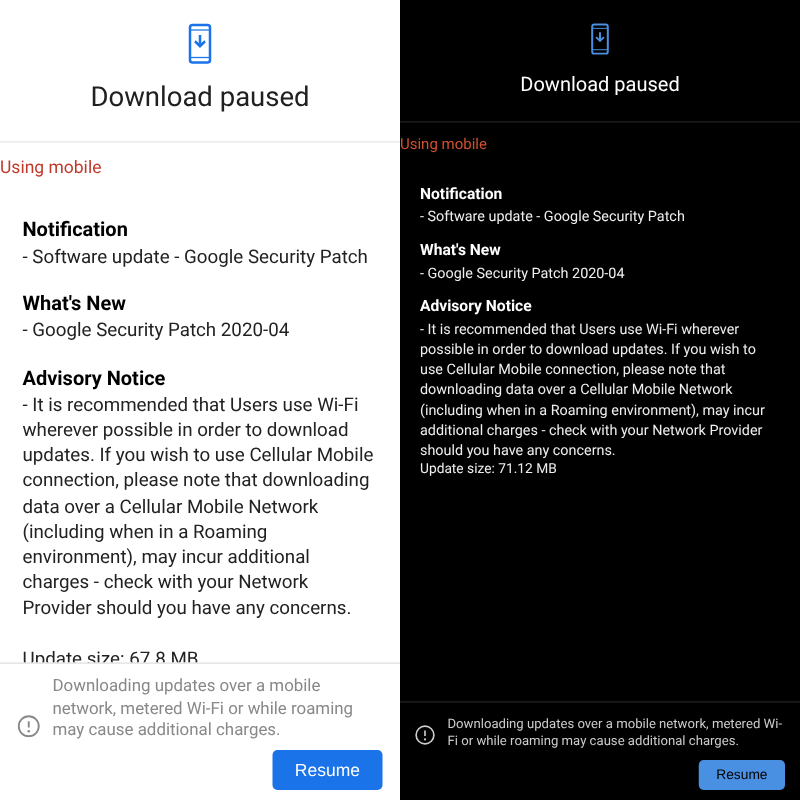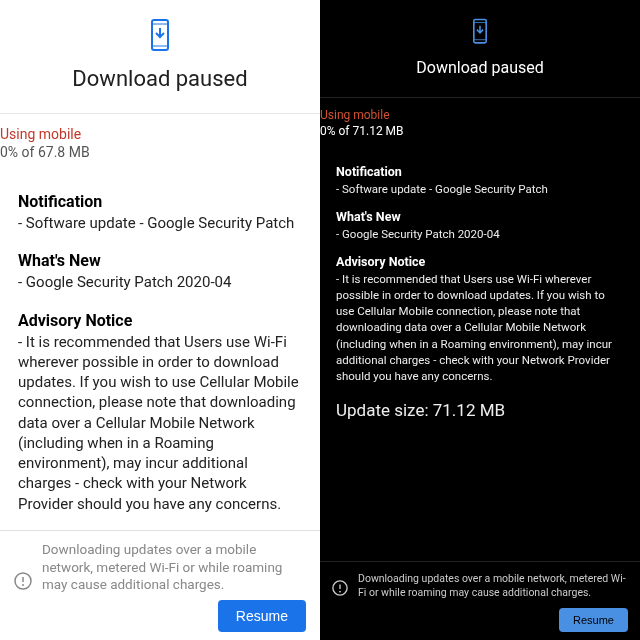--- a/index.html
+++ b/index.html
@@ -36,21 +36,21 @@
 
     .content-light { padding: 0 18px; flex: 1; overflow: hidden; }
     .content-dark { padding: 0 16px; flex: 1; overflow: hidden; }
 
     .section-h-light { font-weight: 700; font-size: 16px; margin-top: 18px; margin-bottom: 2px; }
     .section-h-dark { font-weight: 700; font-size: 12.5px; margin-top: 12px; margin-bottom: 2px; }
     .section-p-light { font-size: 15px; line-height: 1.35; color: #222; }
     .section-p-dark { font-size: 11.5px; line-height: 1.4; color: #eee; }
 
     .update-size-light { font-size: 15px; margin-top: 22px; color: #222; }
-    .update-size-dark { font-size: 17px; margin-top: 16px; color: #eee; }
+    .update-size-dark { font-size: 11px; margin-top: 0; color: #eee; }
 
     .footer-light {
       border-top: 1px solid #e0e0e0;
       padding: 10px 14px 8px 14px;
       position: absolute;
       bottom: 0; left: 0; right: 0;
       background: #fff;
     }
     .footer-dark {
       border-top: 1px solid #222;
@@ -92,21 +92,20 @@
         <rect x="6" y="2" width="16" height="30" rx="2" fill="none" stroke="#1a73e8" stroke-width="2"></rect>
         <rect x="6" y="6" width="16" height="22" fill="none" stroke="#1a73e8" stroke-width="1"></rect>
         <path d="M14 10 v8 M10 15 l4 4 l4 -4" fill="none" stroke="#1a73e8" stroke-width="2"></path>
       </svg>
     </span>
     <div class="title-light">Download paused</div>
   </div>
   <hr class="divider-light">
   <div class="status">
     <div class="using-mobile-light">Using mobile</div>
-    <div class="progress-light">0% of 67.8 MB</div>
   </div>
   <div class="content-light">
     <div class="section-h-light">Notification</div>
     <div class="section-p-light">- Software update - Google Security Patch</div>
 
     <div class="section-h-light">What's New</div>
     <div class="section-p-light">- Google Security Patch 2020-04</div>
 
     <div class="section-h-light">Advisory Notice</div>
     <div class="section-p-light">- It is recommended that Users use Wi-Fi wherever possible in order to download updates. If you wish to use Cellular Mobile connection, please note that downloading data over a Cellular Mobile Network (including when in a Roaming environment), may incur additional charges - check with your Network Provider should you have any concerns.</div>
@@ -136,21 +135,20 @@
         <rect x="6" y="2" width="16" height="30" rx="2" fill="none" stroke="#4a90e2" stroke-width="2"></rect>
         <rect x="6" y="6" width="16" height="22" fill="none" stroke="#4a90e2" stroke-width="1"></rect>
         <path d="M14 10 v8 M10 15 l4 4 l4 -4" fill="none" stroke="#4a90e2" stroke-width="2"></path>
       </svg>
     </span>
     <div class="title-dark">Download paused</div>
   </div>
   <hr class="divider-dark">
   <div class="status">
     <div class="using-mobile-dark">Using mobile</div>
-    <div class="progress-dark">0% of 71.12 MB</div>
   </div>
   <div class="content-dark">
     <div class="section-h-dark">Notification</div>
     <div class="section-p-dark">- Software update - Google Security Patch</div>
 
     <div class="section-h-dark">What's New</div>
     <div class="section-p-dark">- Google Security Patch 2020-04</div>
 
     <div class="section-h-dark">Advisory Notice</div>
     <div class="section-p-dark">- It is recommended that Users use Wi-Fi wherever possible in order to download updates. If you wish to use Cellular Mobile connection, please note that downloading data over a Cellular Mobile Network (including when in a Roaming environment), may incur additional charges - check with your Network Provider should you have any concerns.</div>

